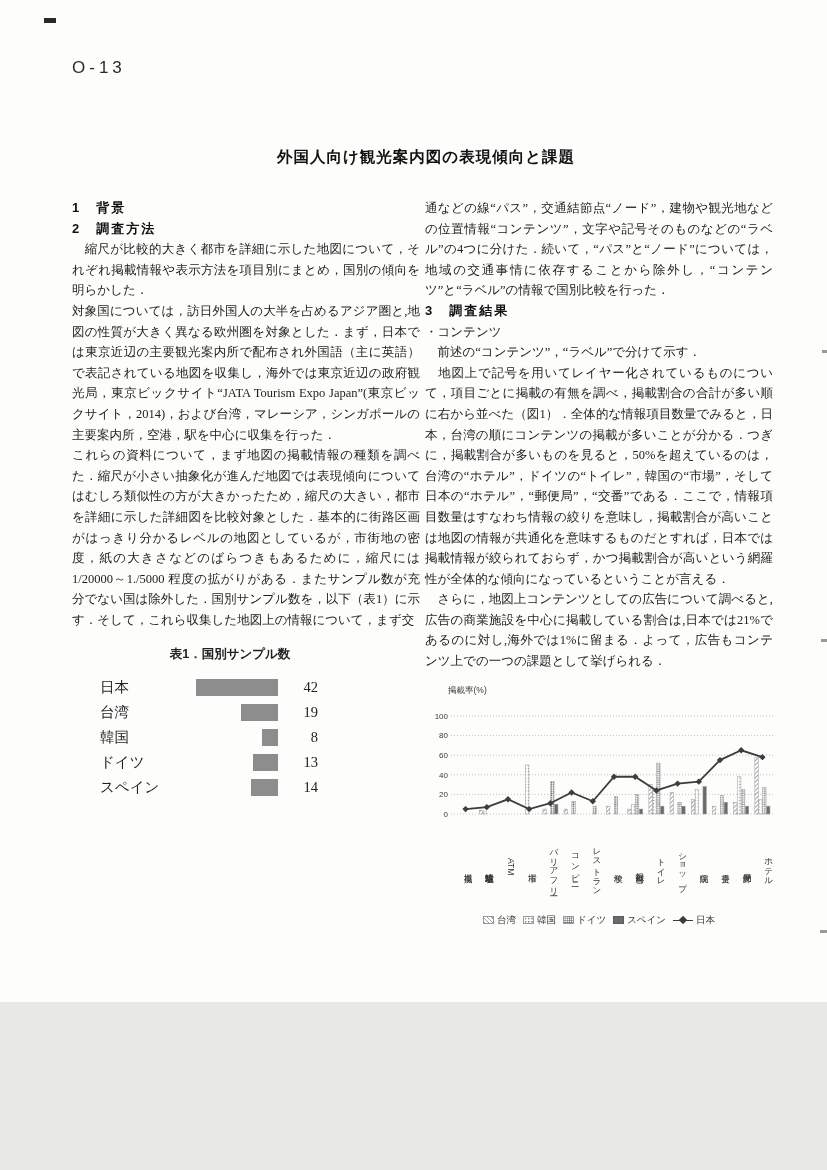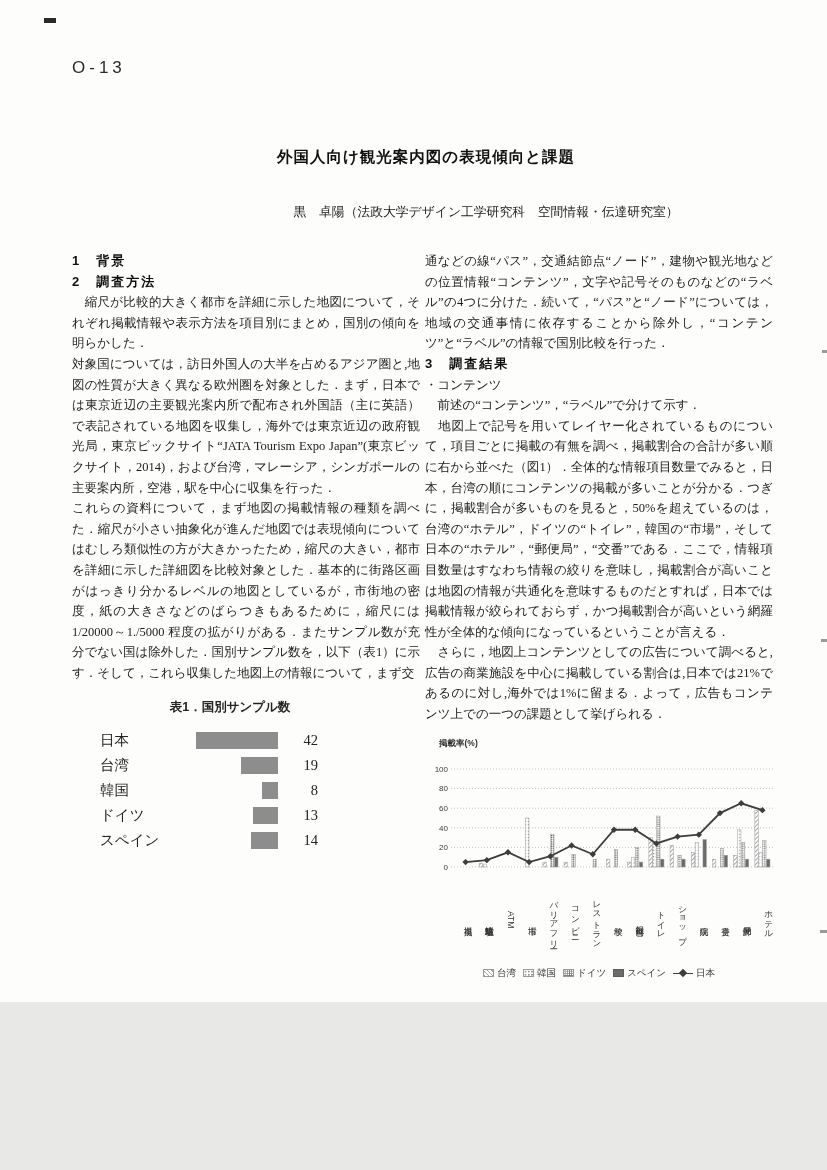--- a/index.html
+++ b/index.html
@@ -33,21 +33,21 @@
     font-weight:bold;font-size:12.5px;margin-bottom:10px;color:#222;
   }
   .t1-row{display:flex;align-items:center;height:25px;}
   .t1-label{width:78px;font-size:14.5px;color:#222;}
   .t1-track{position:relative;width:100px;height:19px;}
   .t1-bar{position:absolute;right:0;top:1px;height:17px;background:#8d8d8d;
           background-image:radial-gradient(#7a7a7a 0.7px,transparent 0.8px);background-size:3px 3px;}
   .t1-value{width:40px;text-align:right;font-size:14.5px;color:#222;padding-left:0;}
   
   .figure1{margin-top:8px;}
-  .fig-ylabel{font-size:8.5px;color:#333;margin-left:14px;font-family:"Liberation Sans","DejaVu Sans",sans-serif;font-weight:bold;}
+  .fig-ylabel{font-size:8.5px;color:#333;margin-left:23px;font-family:"Liberation Sans","DejaVu Sans",sans-serif;}
   .xlabels{display:flex;margin-left:26px;width:322px;height:74px;margin-top:1px;}
   .xlabel{
     flex:1;display:flex;justify-content:center;align-items:flex-start;
     writing-mode:vertical-rl;text-orientation:mixed;
     font-size:8.6px;line-height:1;color:#333;
     font-family:"Liberation Sans","DejaVu Sans",sans-serif;
   }
   .legend{display:flex;justify-content:center;align-items:center;gap:7px;margin-top:6px;
           font-size:9.5px;color:#333;font-family:"Liberation Sans","DejaVu Sans",sans-serif;}
   .legend-item{display:flex;align-items:center;gap:3px;}
@@ -74,21 +74,20 @@
 
 <div class="page">
   <div class="artifact" style="left:44px;top:18px;width:12px;height:5px;"></div>
   <div class="artifact" style="left:822px;top:350px;width:5px;height:3px;background:#9a9a9a;"></div>
   <div class="artifact" style="left:821px;top:639px;width:6px;height:3px;background:#9a9a9a;"></div>
   <div class="artifact" style="left:820px;top:930px;width:7px;height:3px;background:#9a9a9a;"></div>
 
   <div class="inner">
     <div class="page-code">O-13</div>
     <div class="paper-title">外国人向け観光案内図の表現傾向と課題</div>
-    <div class="author-line">黒　卓陽（法政大学デザイン工学研究科　空間情報・伝達研究室）</div>
 
     <div class="columns">
 
       <div class="col">
         <div class="sec-head">1　背景</div>
         <div class="sec-head">2　調査方法</div>
         <p class="para">　縮尺が比較的大きく都市を詳細に示した地図について，それぞれ掲載情報や表示方法を項目別にまとめ，国別の傾向を明らかした．</p>
         <p class="para">対象国については，訪日外国人の大半を占めるアジア圏と,地図の性質が大きく異なる欧州圏を対象とした．まず，日本では東京近辺の主要観光案内所で配布され外国語（主に英語）で表記されている地図を収集し，海外では東京近辺の政府観光局，東京ビックサイト“JATA Tourism Expo Japan”(東京ビックサイト，2014)，および台湾，マレーシア，シンガポールの主要案内所，空港，駅を中心に収集を行った．</p>
         <p class="para">これらの資料について，まず地図の掲載情報の種類を調べた．縮尺が小さい抽象化が進んだ地図では表現傾向についてはむしろ類似性の方が大きかったため，縮尺の大きい，都市を詳細に示した詳細図を比較対象とした．基本的に街路区画がはっきり分かるレベルの地図としているが，市街地の密度，紙の大きさなどのばらつきもあるために，縮尺には 1/20000～1./5000 程度の拡がりがある．またサンプル数が充分でない国は除外した．国別サンプル数を，以下（表1）に示す．そして，これら収集した地図上の情報について，まず交</p>
 

